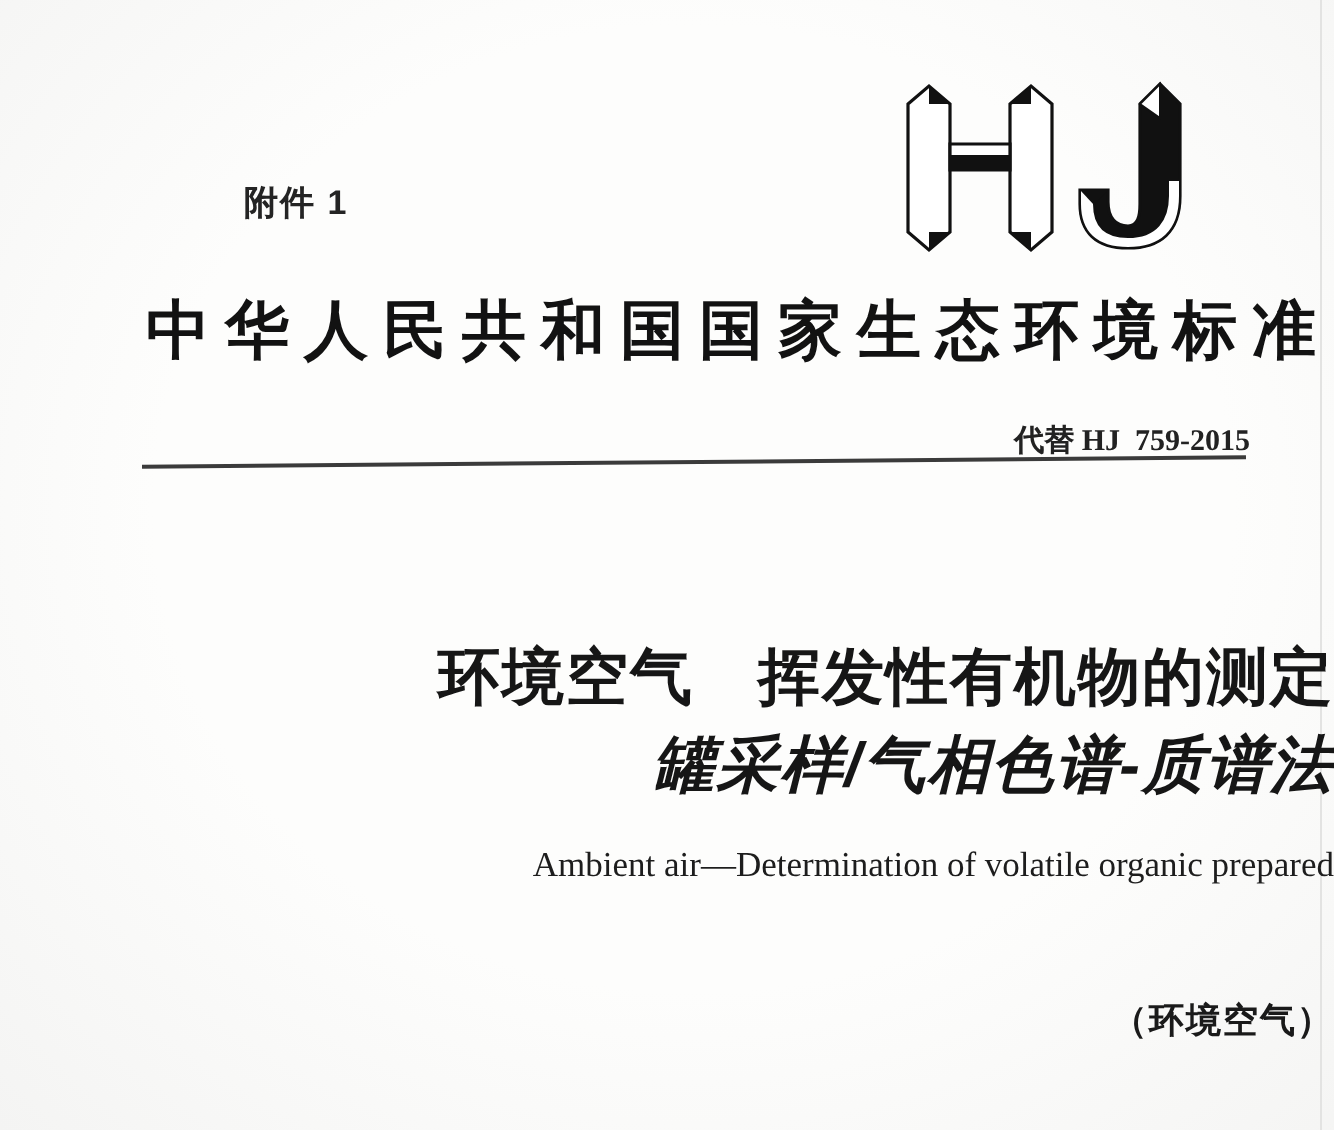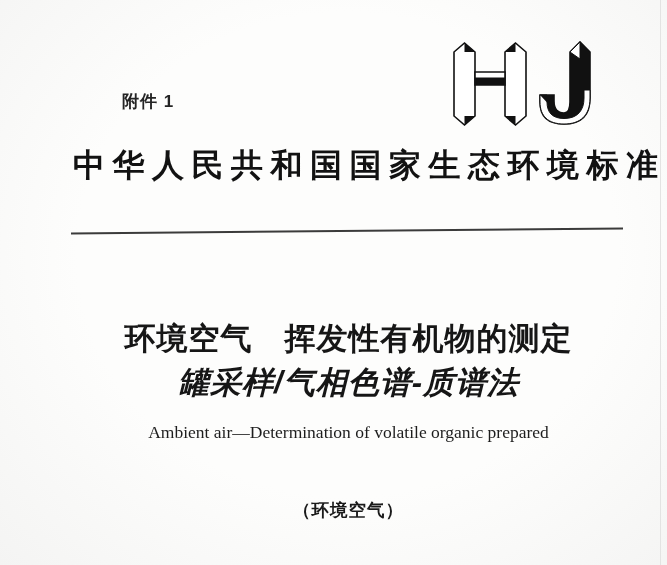--- a/index.html
+++ b/index.html
@@ -74,21 +74,21 @@
     transform: rotate(-0.5deg);
   }
   .centered-block {
     position: absolute;
     left: 30px; top: 0;
     width: 637px; height: 565px;
   }
   .centered-block > div {
     position: absolute;
     left: 0; right: 0;
-    text-align: center;
+    text-align: right;
   }
   .doc-title-cn {
     font-family: "Liberation Sans", "DejaVu Sans", sans-serif;
     font-weight: 700;
     font-size: 31px;
     letter-spacing: 1px;
     color: #161616;
     white-space: nowrap;
   }
   .cn-line1 { top: 318px; }
@@ -143,20 +143,21 @@
                C126,78.5 132,70 132,58 L132,50 L138,50 L138,58
                C138,76 128,84 112,84 C96,84 88,76 88,62 Z" fill="#ffffff" stroke="#111" stroke-width="1"></path>
 
       <path d="M88,55 L102,55 L95,62.5 Z" fill="#111"></path>
     </svg>
   </div>
 
   <div class="category-title">中华人民共和国国家生态环境标准</div>
 
 
+  <div class="replaces-note">代替 HJ  759-2015</div>
 
   <div class="header-rule"></div>
 
   <div class="centered-block">
     <div class="doc-title-cn cn-line1">环境空气　挥发性有机物的测定</div>
     <div class="doc-title-cn cn-line2">罐采样/气相色谱-质谱法</div>
     <div class="doc-title-en en-line1">Ambient air—Determination of volatile organic prepared</div>
     <div class="draft-note">（环境空气）</div>
   </div>
 

